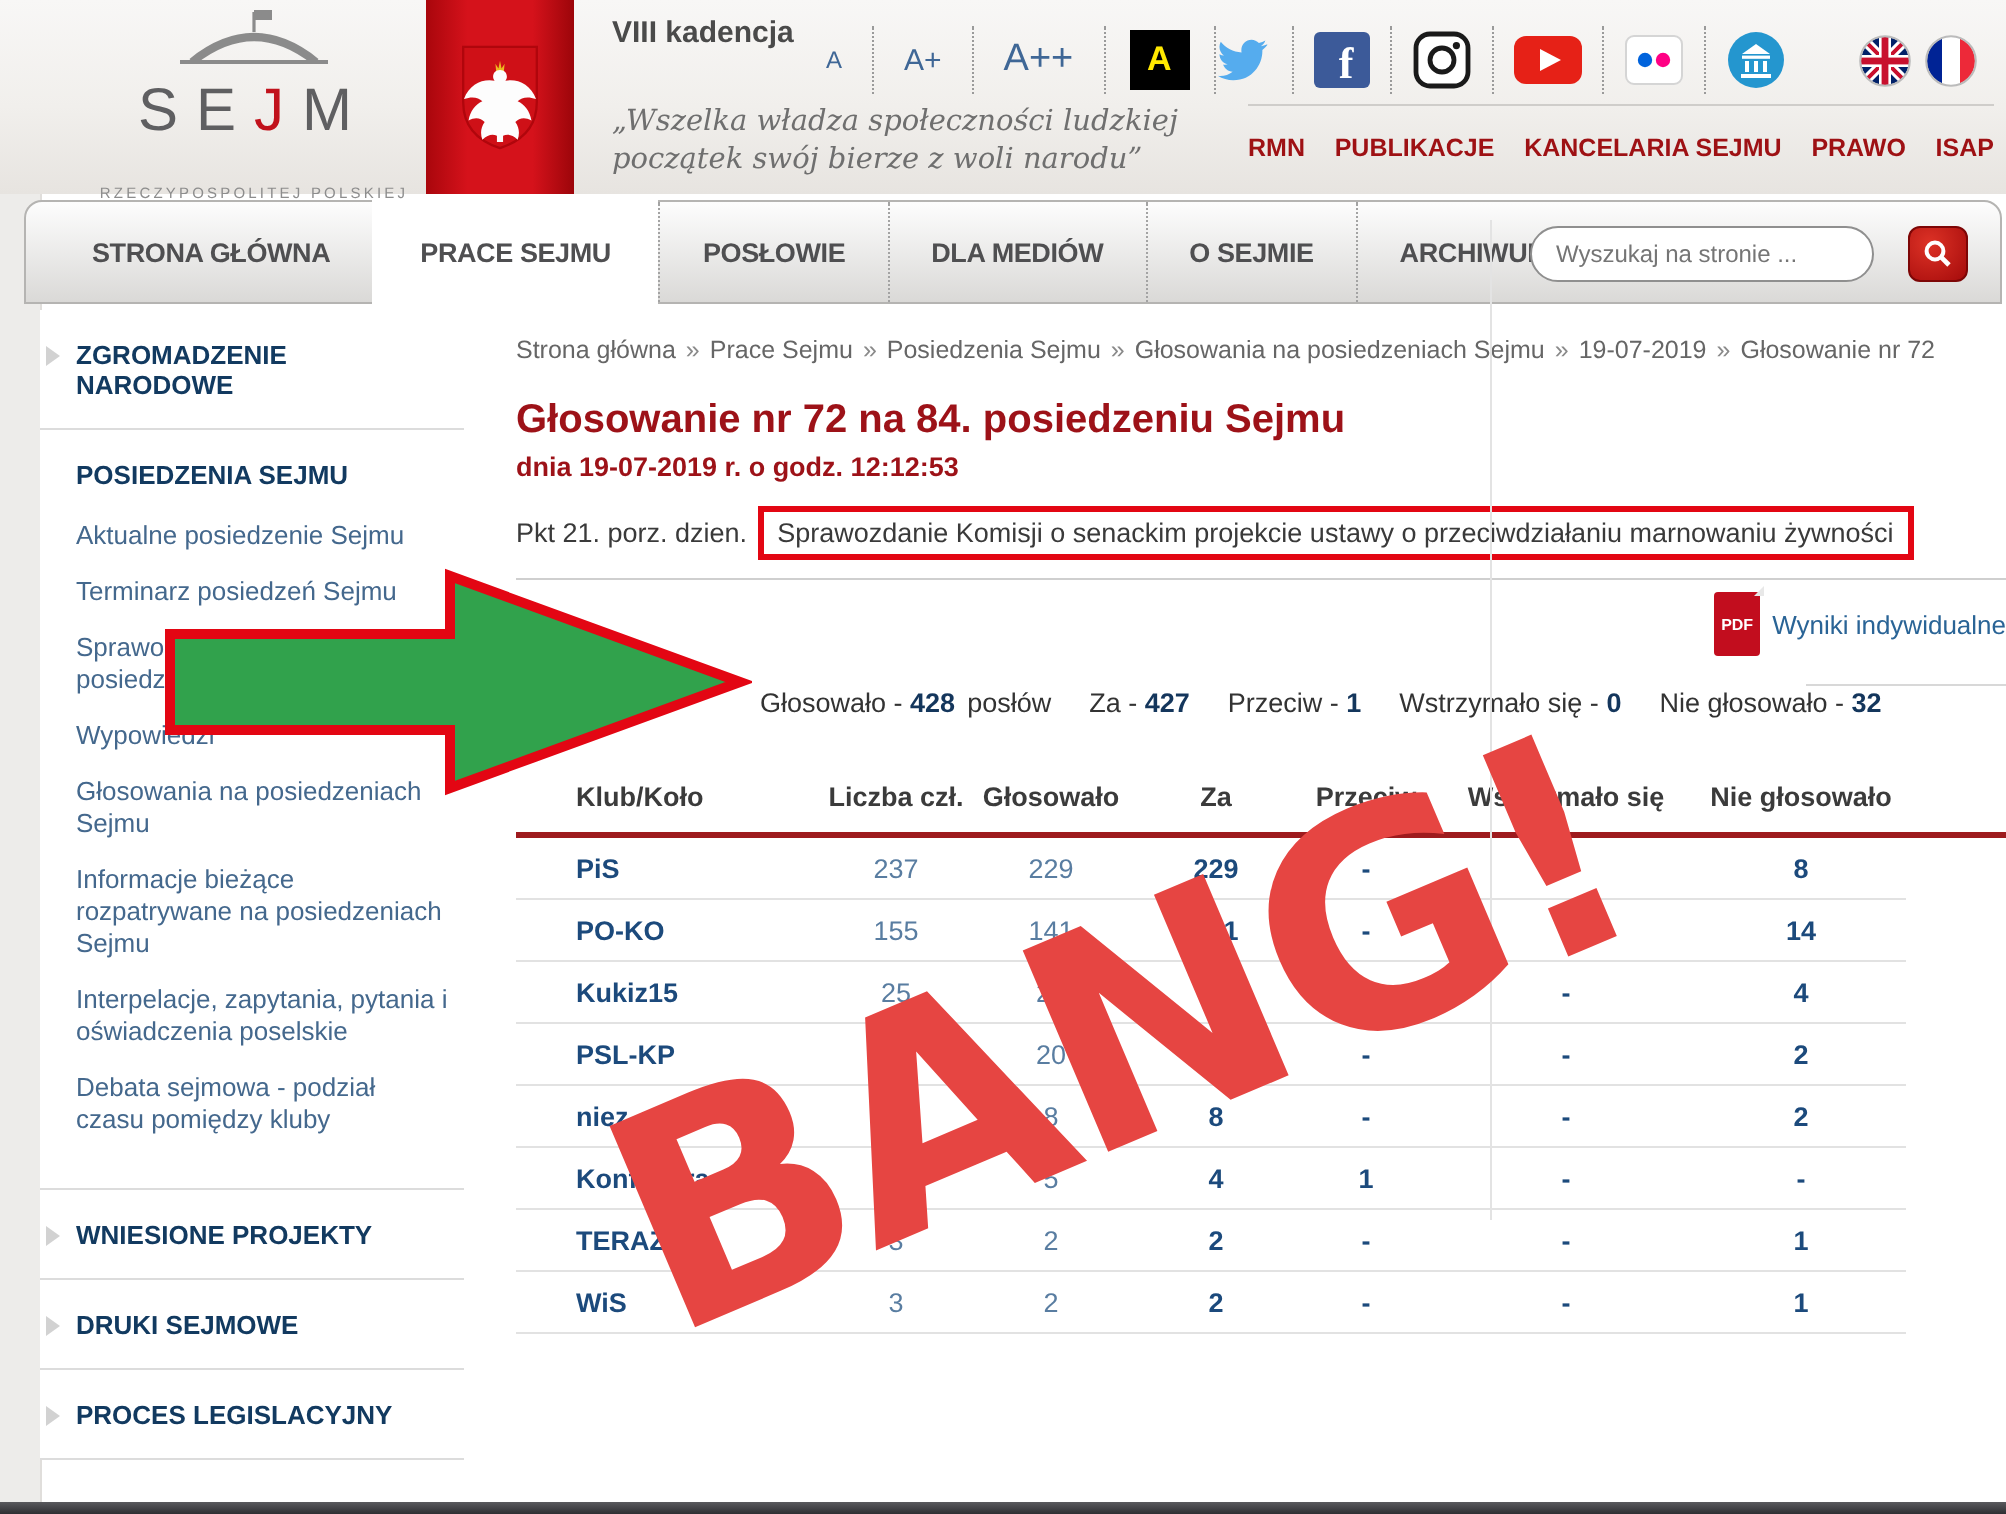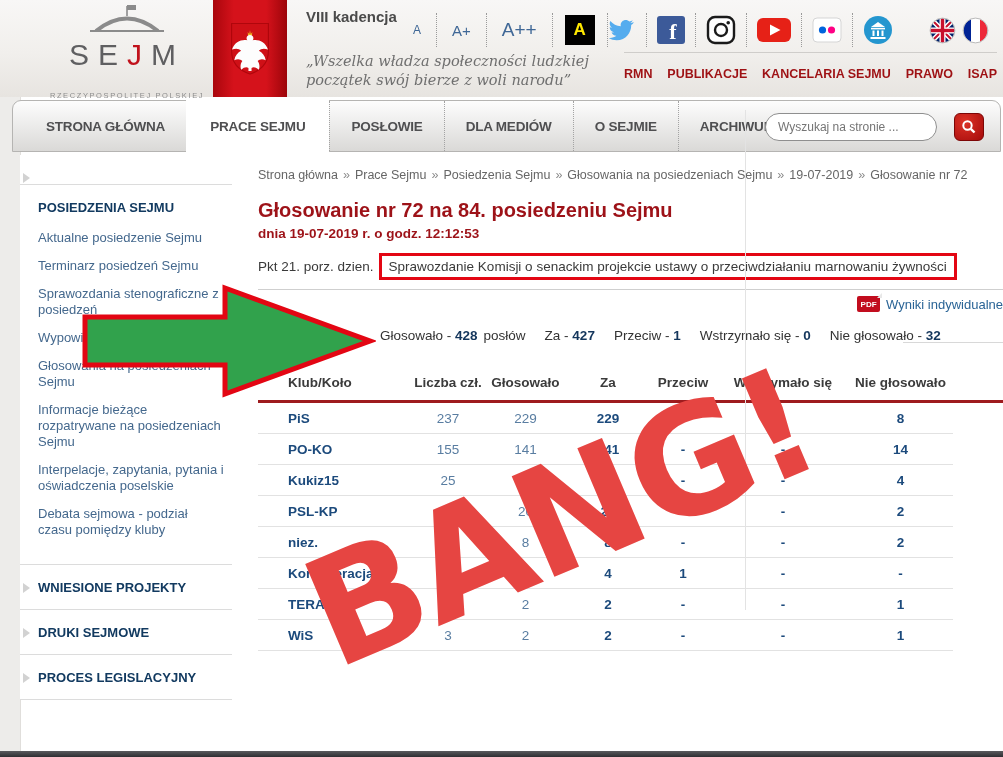--- a/index.html
+++ b/index.html
@@ -56,21 +56,21 @@
   .content{position:absolute;left:258px;top:155px;width:745px;}
   .breadcrumb{margin-top:13px;font-size:12.5px;color:#666;}
   .crumb{cursor:pointer;}
   .crumb-sep{color:#8a8a8a;margin:0 5px;}
   .vote-title{margin-top:17px;font-size:20px;font-weight:bold;color:#9d1218;}
   .vote-datetime{margin-top:4px;font-size:13.5px;font-weight:bold;color:#9d1218;}
   .agenda{margin-top:12px;font-size:13.5px;color:#3a3a3a;display:flex;align-items:center;}
   .agenda-boxed{border:3px solid var(--box-border,#e30613);padding:3px 7px;margin-left:5px;}
   .divider{margin-top:9px;border-top:1px solid #cfcfcf;}
   .pdf-row{margin-top:6px;display:flex;justify-content:flex-end;align-items:center;gap:6px;}
-  .pdf-badge{position:relative;width:23px;height:16px;background:#c20d1e;border-radius:2px;
+  .pdf-badge{position:relative;width:23px;height:32px;background:#c20d1e;border-radius:2px;
     color:#fff;font-size:8px;font-weight:bold;display:flex;align-items:center;justify-content:center;}
   .pdf-badge:after{content:"";position:absolute;right:-2px;top:-3px;border-left:5px solid transparent;border-bottom:5px solid #e8e8e8;}
   .pdf-label{color:#2a6496;font-size:13px;cursor:pointer;}
   .summary{margin-top:16px;margin-left:122px;font-size:13.5px;color:#333;display:flex;gap:19px;white-space:nowrap;}
   .sum-val{font-weight:bold;color:#14365c;}
   .sum-suffix{margin-left:6px;}
   .mini-divider{position:absolute;left:645px;top:187px;width:100px;border-top:1px solid #d8d8d8;}
   .right-border{position:absolute;left:745px;top:110px;height:500px;border-left:1px solid #e3e3e3;}
   .vtable{margin-top:24px;}
   .vgrid{display:grid;grid-template-columns:155px 70px 85px 80px 70px 130px 105px;width:695px;align-items:center;}
@@ -239,20 +239,21 @@
           <circle cx="6.5" cy="6.5" r="4.2" fill="none" stroke="#fff" stroke-width="2"></circle>
           <line x1="9.8" y1="9.8" x2="13.5" y2="13.5" stroke="#fff" stroke-width="2.4"></line>
         </svg>
       </button>
     </div>
   </div>
 
   <div class="sidebar">
       <div class="side-section">
         <span class="side-marker"></span>
+        <div class="side-header">ZGROMADZENIE NARODOWE</div>
       </div>
       <div class="side-section">
         <div class="side-header">POSIEDZENIA SEJMU</div>
         <ul class="side-items">
           <li class="side-item">Aktualne posiedzenie Sejmu</li>
           <li class="side-item">Terminarz posiedzeń Sejmu</li>
           <li class="side-item">Sprawozdania stenograficzne z posiedzeń</li>
           <li class="side-item">Wypowiedzi</li>
           <li class="side-item">Głosowania na posiedzeniach Sejmu</li>
           <li class="side-item">Informacje bieżące rozpatrywane na posiedzeniach Sejmu</li>

